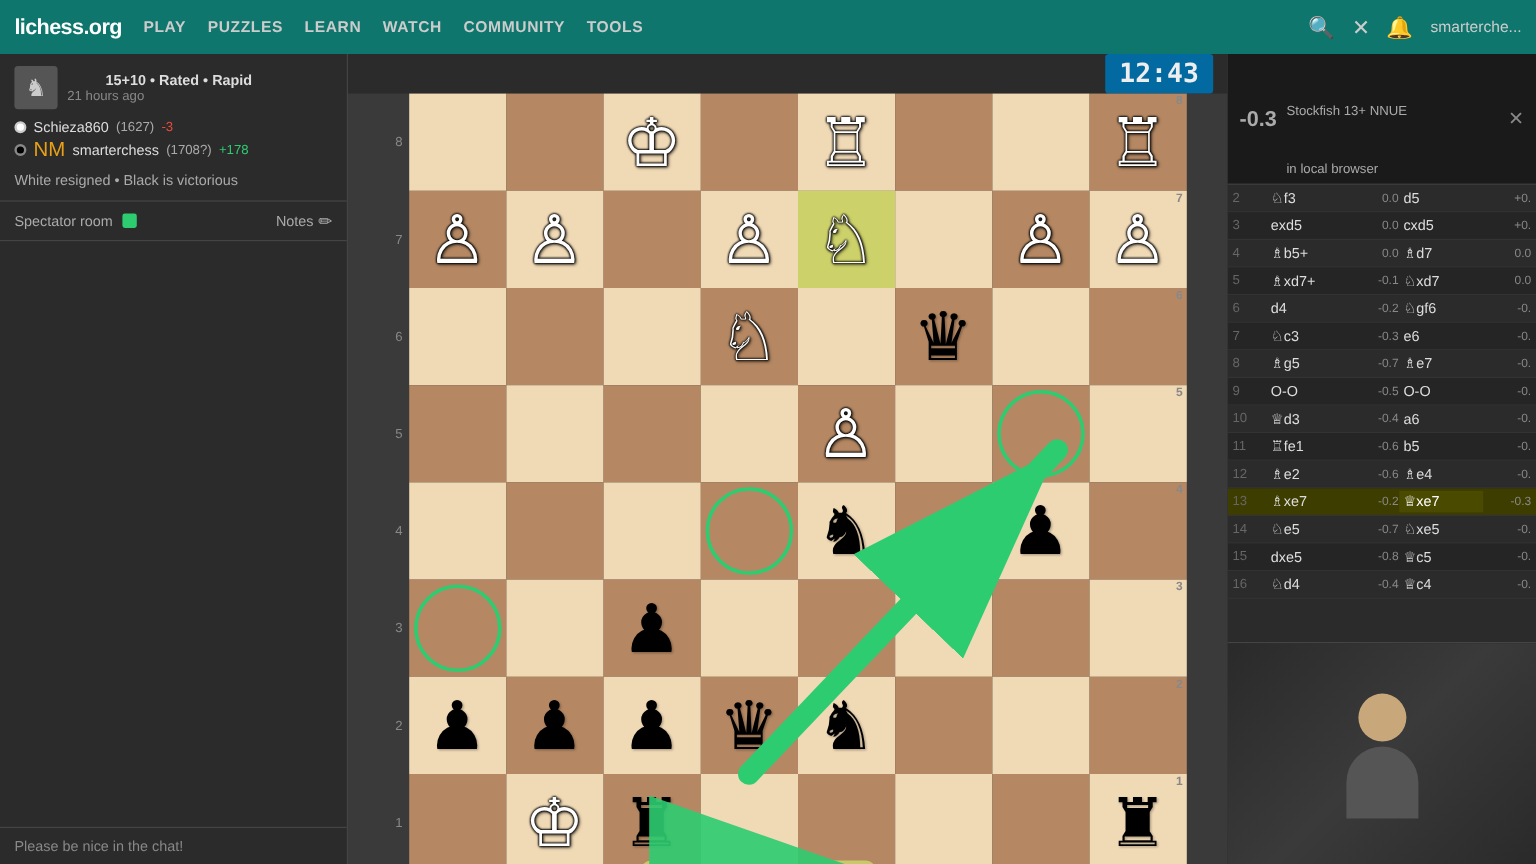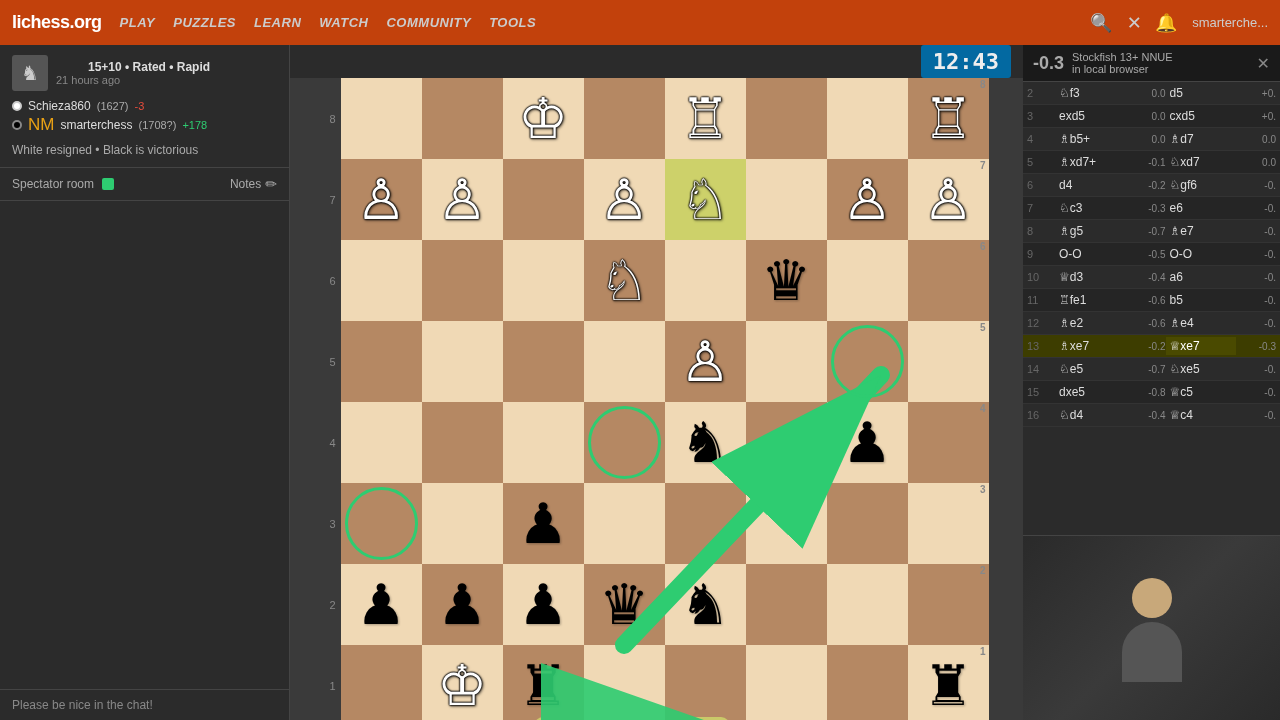--- a/index.html
+++ b/index.html
@@ -1,21 +1,21 @@
 <!DOCTYPE html>
 <html><head>
   <meta charset="utf-8">
   <style>
     * { margin: 0; padding: 0; box-sizing: border-box; }
     body { width: 1280px; height: 720px; background: #2b2b2b; font-family: 'Segoe UI', Arial, sans-serif; overflow: hidden; display: flex; flex-direction: column; }
 
     
     .topnav {
       height: 45px;
-      background: #c2410c;
+      background: #0f766e;
       display: flex;
       align-items: center;
       padding: 0 12px;
       gap: 18px;
       flex-shrink: 0;
     }
     .logo {
       color: #fff;
       font-size: 18px;
       font-weight: bold;
@@ -26,21 +26,20 @@
       gap: 18px;
       flex: 1;
     }
     .nav-link {
       color: #ccc;
       font-size: 13px;
       font-weight: 600;
       letter-spacing: 0.5px;
       cursor: pointer;
       text-transform: uppercase;
-      font-style: italic;
     }
     .nav-right {
       display: flex;
       align-items: center;
       gap: 14px;
     }
     .nav-icon {
       color: #ccc;
       font-size: 18px;
       cursor: pointer;
@@ -313,20 +312,21 @@
     }
     .engine-score {
       color: #aaa;
       font-size: 18px;
       font-weight: bold;
       margin-right: 8px;
     }
     .engine-name {
       color: #aaa;
       font-size: 11px;
+      margin-top: 36px;
     }
     .engine-close {
       margin-left: auto;
       color: #888;
       cursor: pointer;
       font-size: 16px;
     }
 
     .moves-table {
       flex: 1;

